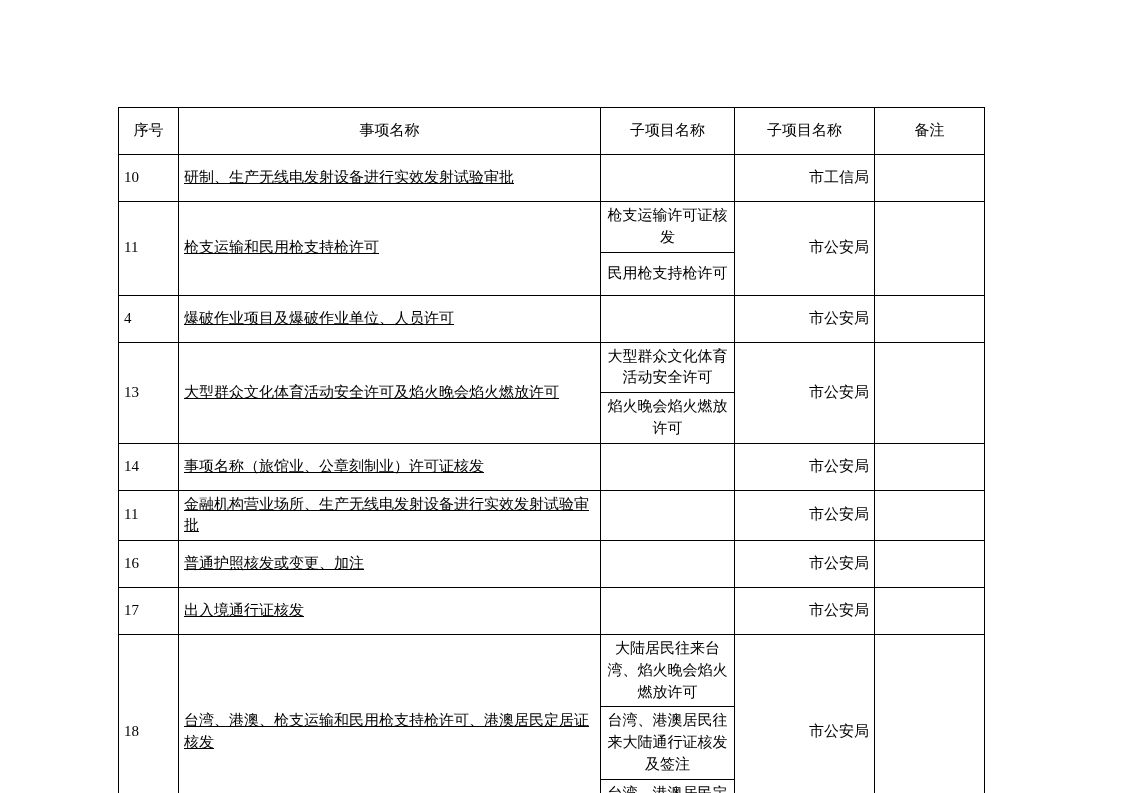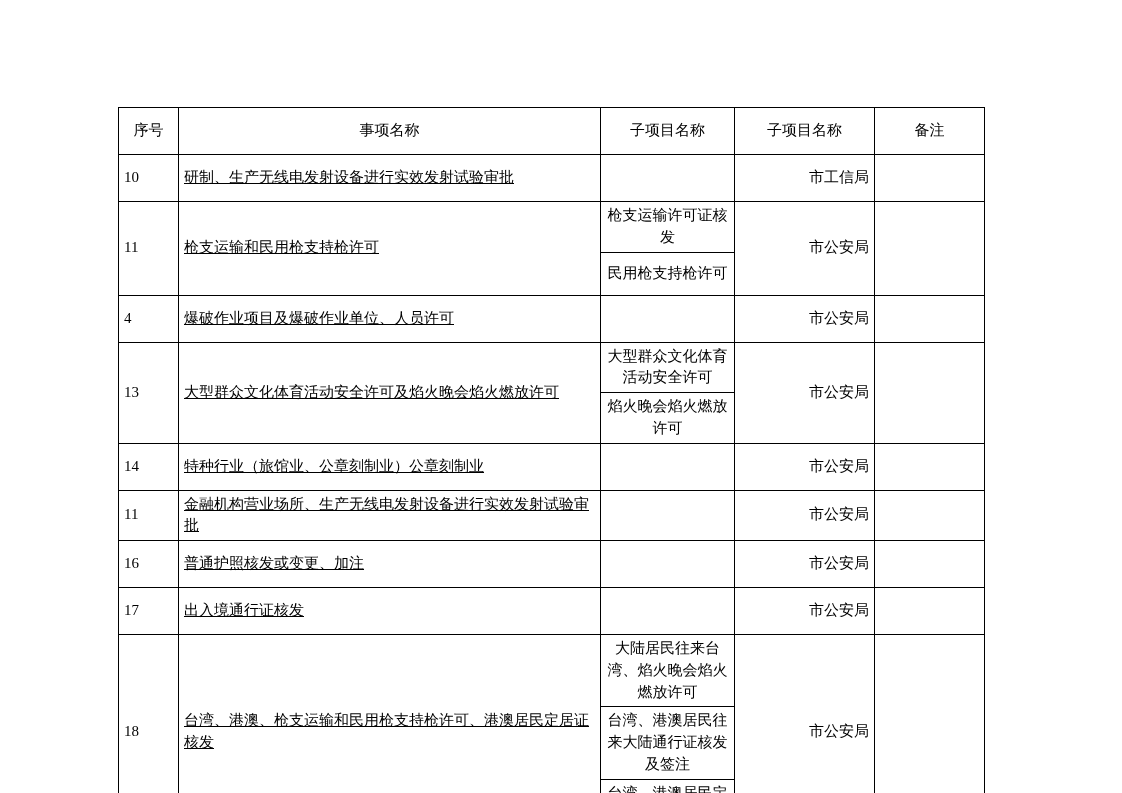--- a/index.html
+++ b/index.html
@@ -132,21 +132,21 @@
           <td class="sub sub-cell">大型群众文化体育活动安全许可</td>
           <td class="org" rowspan="2">市公安局</td>
           <td class="note" rowspan="2"></td>
         </tr>
         <tr>
           <td class="sub sub-cell">焰火晚会焰火燃放许可</td>
         </tr>
 
         <tr>
           <td class="seq row-h-1">14</td>
-          <td class="name">特种行业（旅馆业、公章刻制业）公章刻制业</td>
+          <td class="name">事项名称（旅馆业、公章刻制业）许可证核发</td>
           <td class="sub"></td>
           <td class="org">市公安局</td>
           <td class="note"></td>
         </tr>
 
         <tr>
           <td class="seq row-h-1">11</td>
           <td class="name">金融机构营业场所、生产无线电发射设备进行实效发射试验审批</td>
           <td class="sub"></td>
           <td class="org">市公安局</td>

